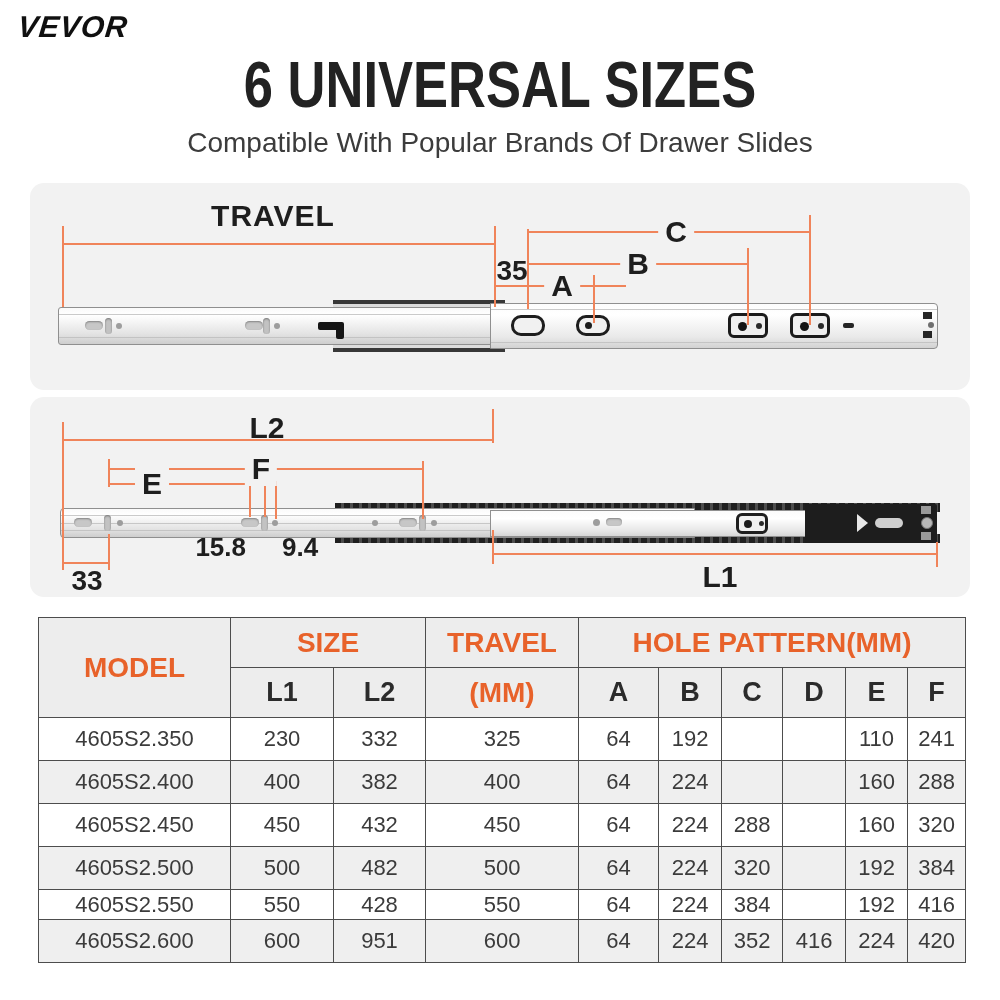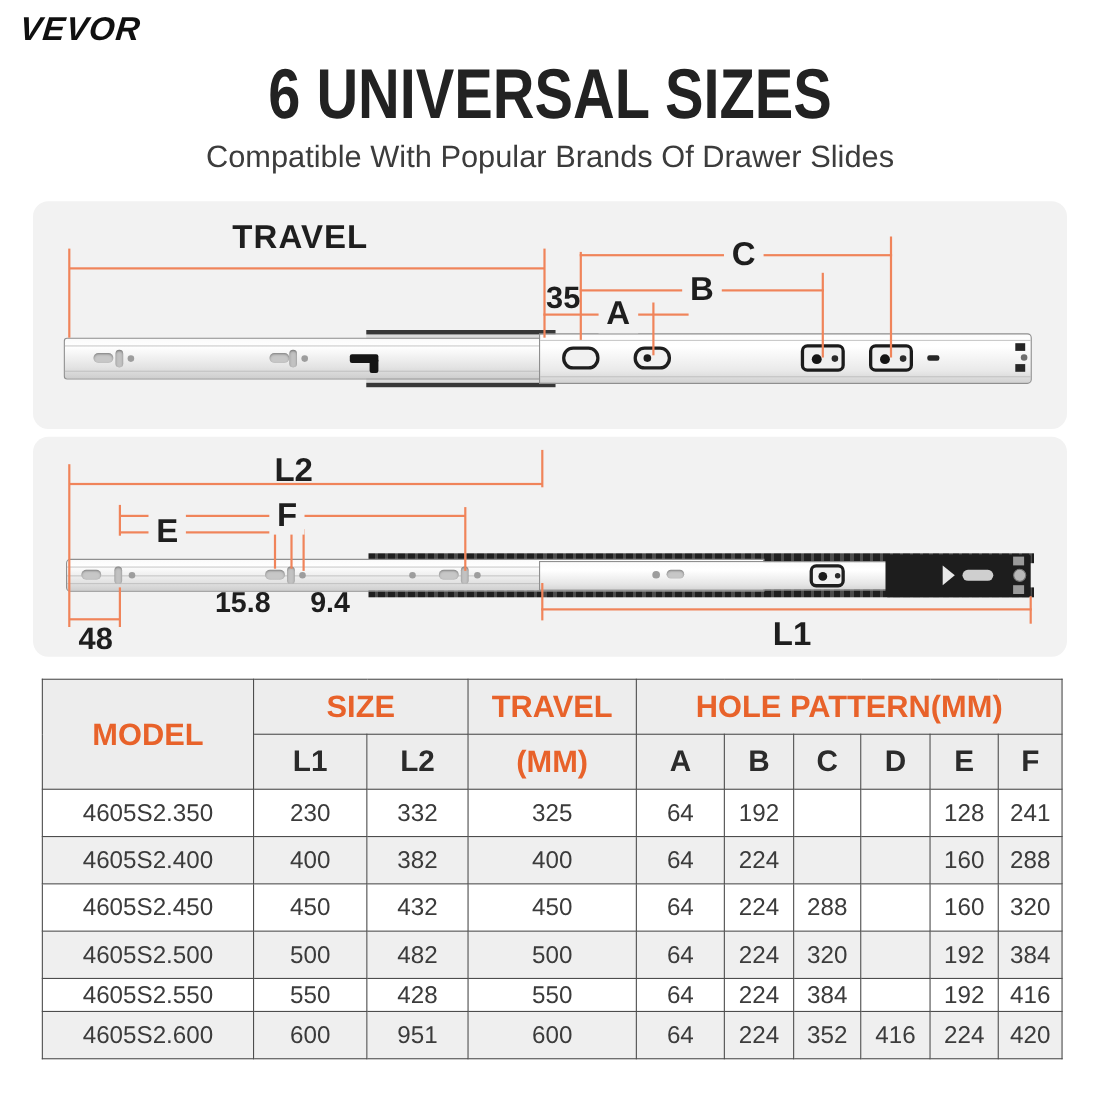--- a/index.html
+++ b/index.html
@@ -142,21 +142,21 @@
   <div class="dim-h" style="left:79px;top:86px;width:167px;"></div>
   <div class="dim-label on-line" style="left:122px;top:87px;font-size:30px;">E</div>
   <div class="dim-v" style="left:219px;top:84px;height:36px;"></div>
   <div class="dim-v" style="left:234px;top:84px;height:36px;"></div>
   <div class="dim-v" style="left:245px;top:84px;height:38px;"></div>
   <div class="dim-label plain" style="left:150px;top:91px;width:66px;text-align:right;font-size:26px;">15.8</div>
   <div class="dim-label plain" style="left:252px;top:91px;font-size:26px;">9.4</div>
 
   <div class="dim-h" style="left:33px;top:165px;width:46px;"></div>
   <div class="dim-v" style="left:78px;top:137px;height:36px;"></div>
-  <div class="dim-label" style="left:57px;top:168px;">48</div>
+  <div class="dim-label" style="left:57px;top:168px;">33</div>
 
   <div class="dim-h" style="left:462px;top:156px;width:446px;"></div>
   <div class="dim-v" style="left:906px;top:145px;height:25px;"></div>
   <div class="dim-label" style="left:690px;top:163px;font-size:30px;">L1</div>
 
   <div class="cage" style="left:305px;top:106px;width:605px;"></div>
   <div class="cage" style="left:305px;top:137px;width:605px;"></div>
   <div class="rail" style="left:30px;top:111px;width:635px;height:30px;border-radius:4px 0 0 4px;z-index:3;">
     <div class="groove" style="top:6px;"></div>
     <div class="groove" style="top:14px;"></div>
@@ -224,21 +224,21 @@
   </tr>
   <tr style="height:43px;">
     <td>4605S2.350</td>
     <td>230</td>
     <td>332</td>
     <td>325</td>
     <td>64</td>
     <td>192</td>
     <td></td>
     <td></td>
-    <td>128</td>
+    <td>110</td>
     <td>241</td>
   </tr>
   <tr class="stripe" style="height:43px;">
     <td>4605S2.400</td>
     <td>400</td>
     <td>382</td>
     <td>400</td>
     <td>64</td>
     <td>224</td>
     <td></td>

